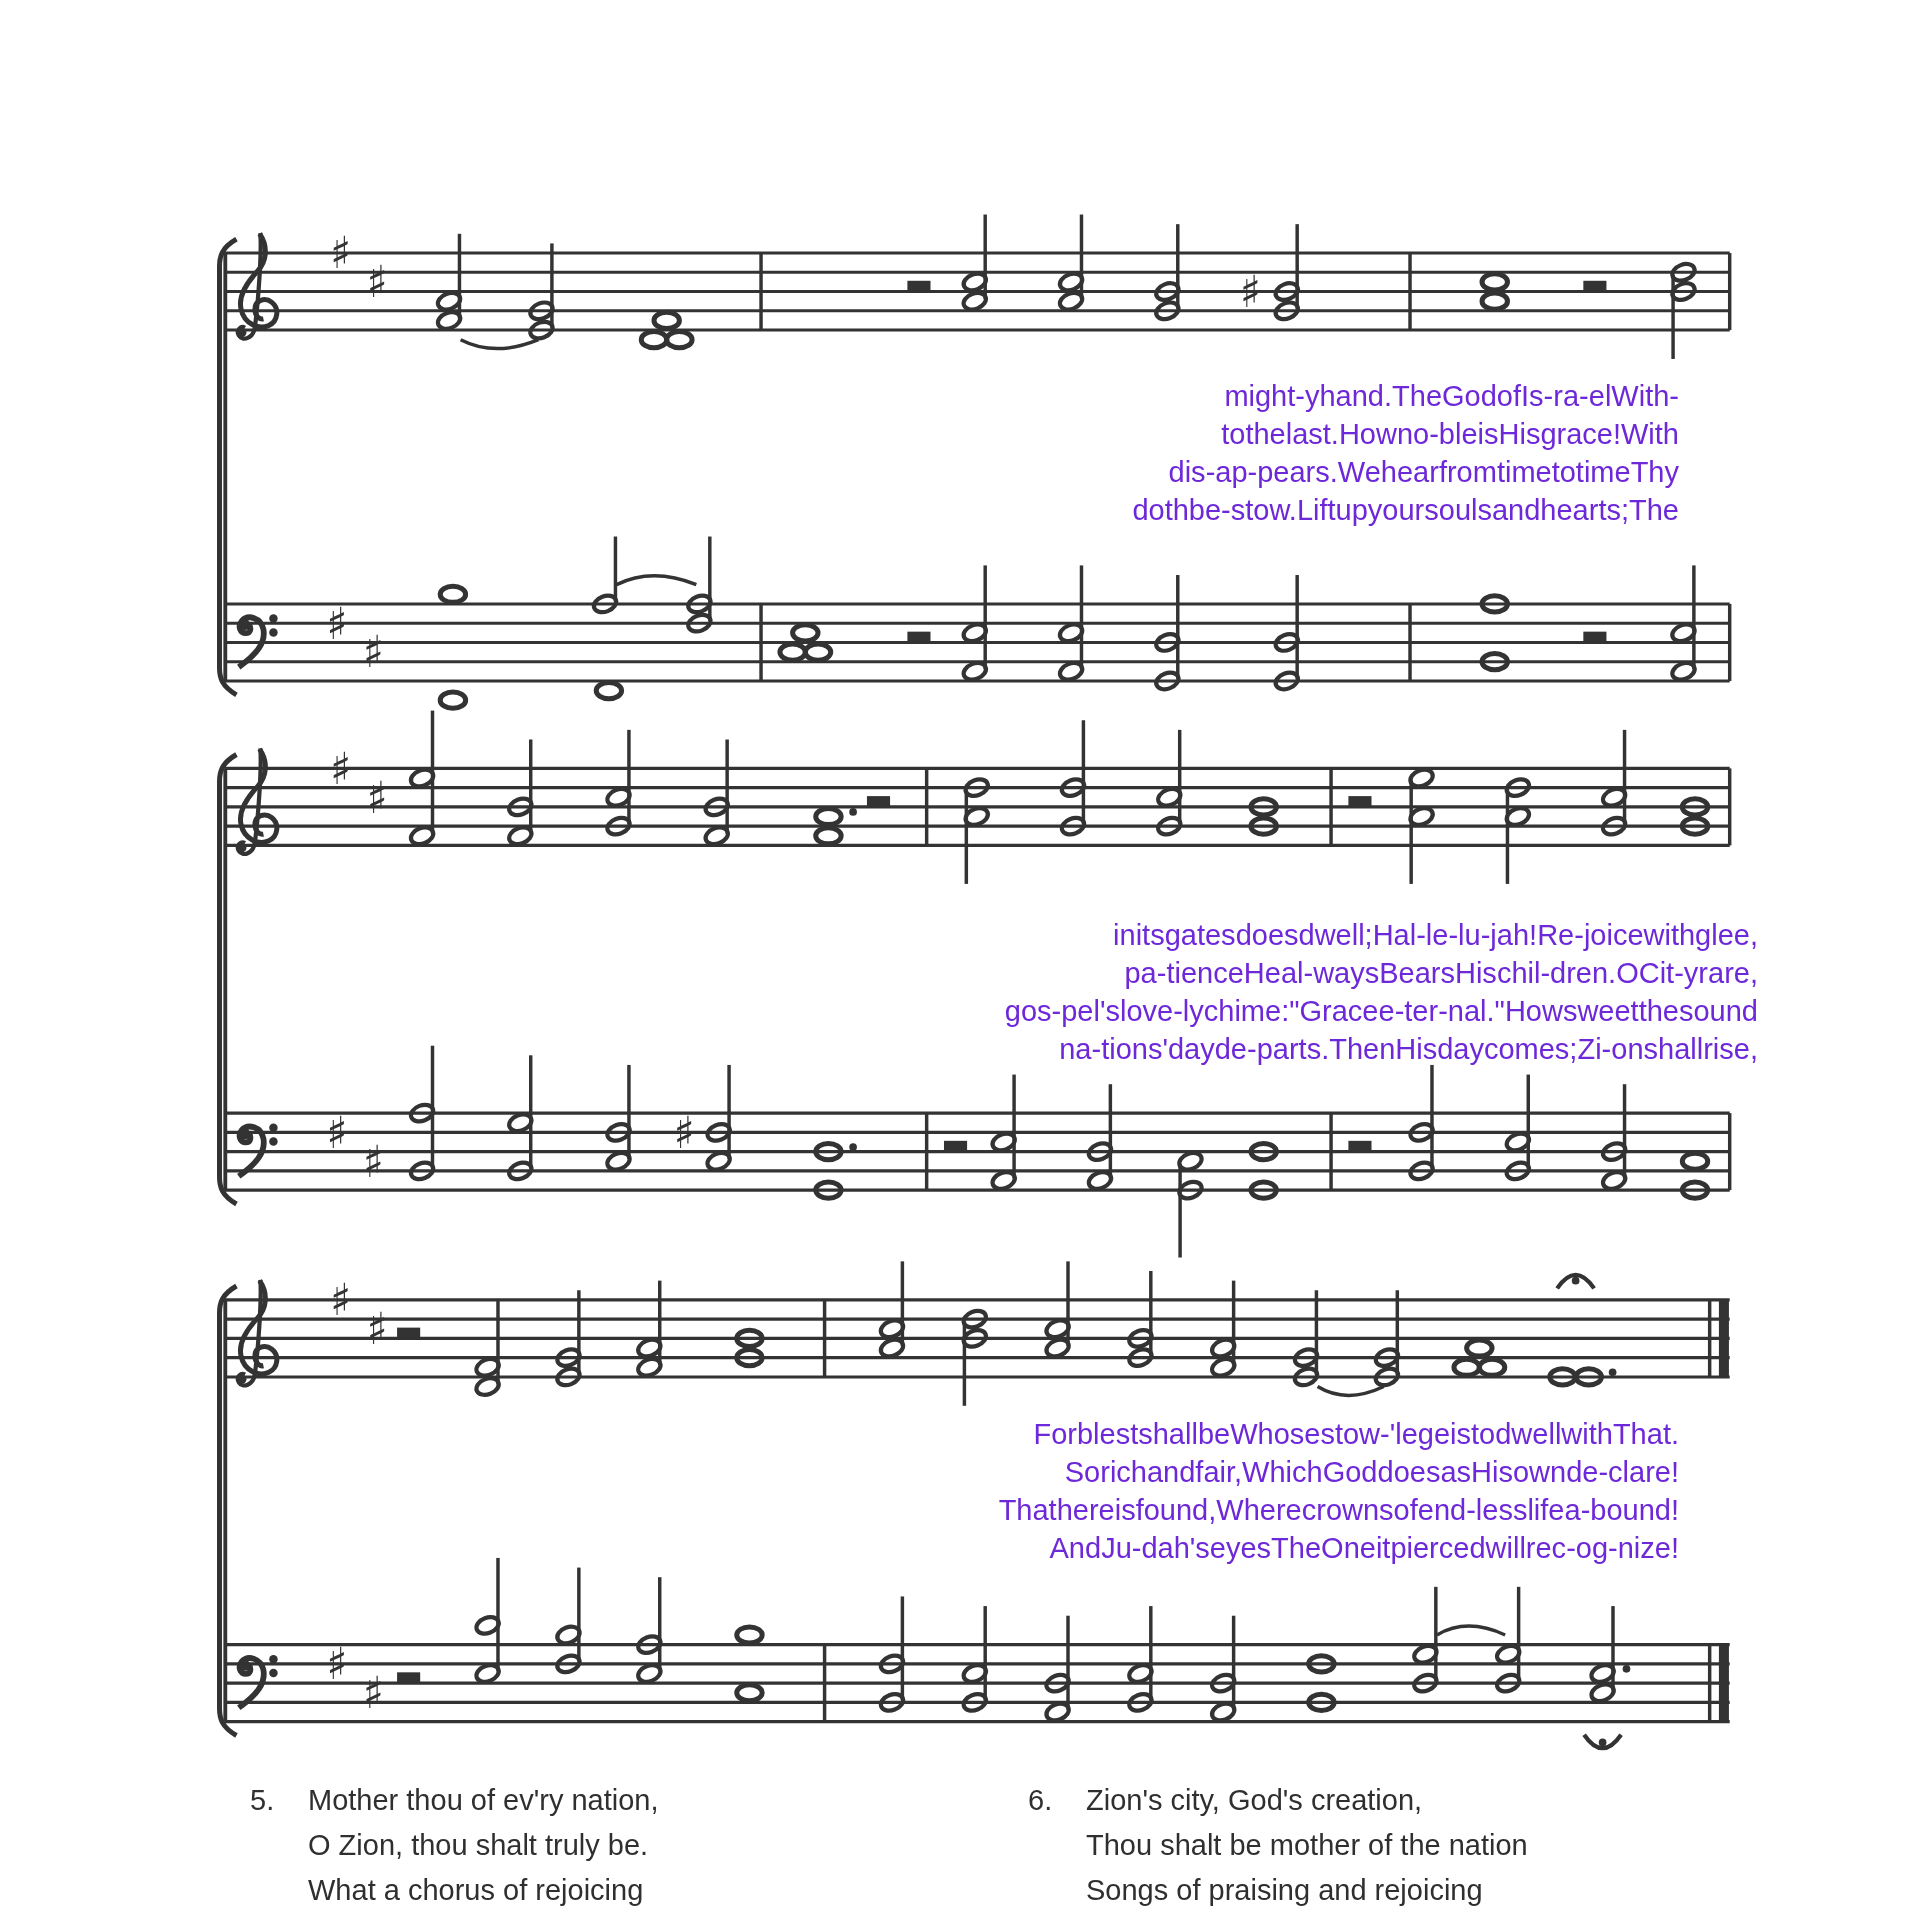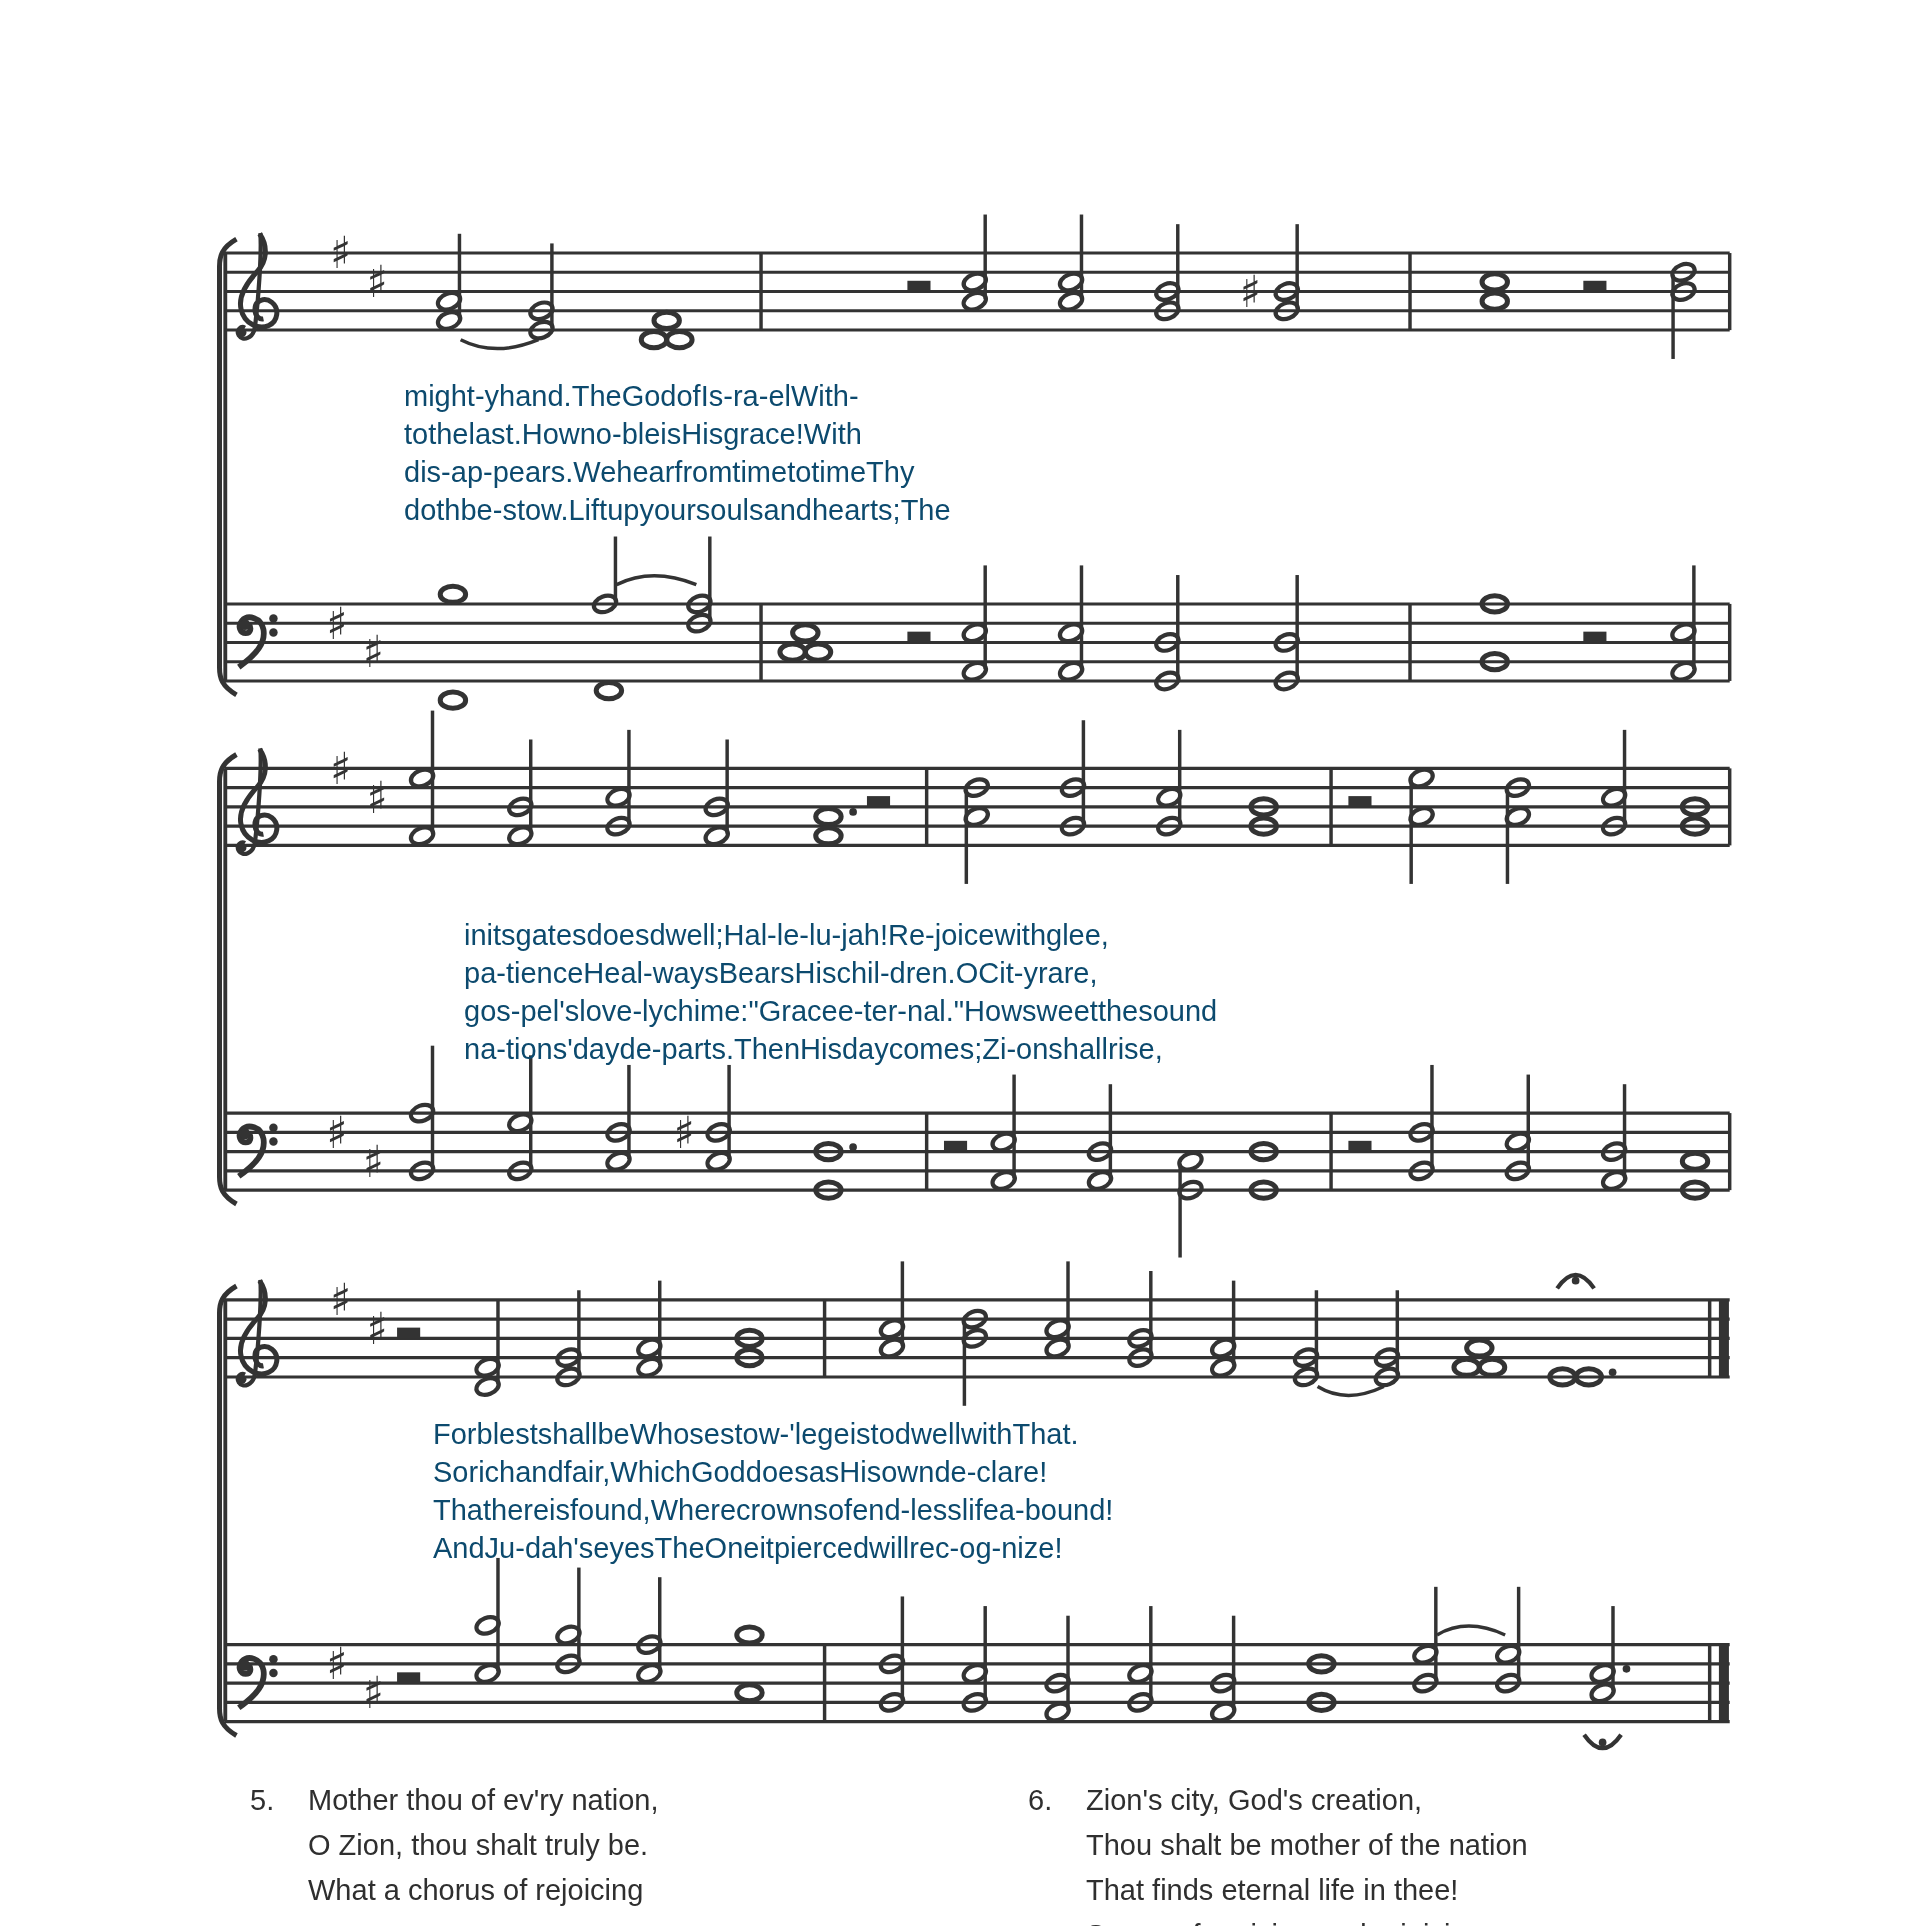--- a/index.html
+++ b/index.html
@@ -1,21 +1,21 @@
 <!DOCTYPE html>
 <html style="font-size:6.2px"><head>
 <meta charset="utf-8">
 <style>
   html,body{margin:0;padding:0;background:#ffffff;}
   .page{position:relative;width:1965px;height:2542px;background:#ffffff;overflow:hidden;
         font-family:"Liberation Sans", sans-serif;color:#2d2d2d;}
   #score{position:absolute;left:0;top:0;}
   .lyrics-block{position:absolute;}
-  .lyric-line{display:flex;justify-content:flex-start;align-items:flex-start;
-              height:38px;font-size:29px;line-height:35px;white-space:nowrap;color:#0c4a6e;}
+  .lyric-line{display:flex;justify-content:flex-end;align-items:flex-start;
+              height:38px;font-size:29px;line-height:35px;white-space:nowrap;color:#6d28d9;}
   .verse{position:absolute;font-size:29px;line-height:45px;color:#2f2f2f;}
   .verse-num{position:absolute;left:-58px;top:0;}
   .verse-line{height:45px;white-space:nowrap;}
 </style>
 </head>
 <body>
 
 <div class="page">
 
   <svg id="score" width="1965" height="2542" viewBox="0 0 5100 6600">
@@ -536,19 +536,18 @@
     <div class="verse-line">Mother thou of ev'ry nation,</div>
     <div class="verse-line">O Zion, thou shalt truly be.</div>
     <div class="verse-line">What a chorus of rejoicing</div>
 
   </div>
 
   <div class="verse" style="left:1086px;top:1778px;">
     <div class="verse-num">6.</div>
     <div class="verse-line">Zion's city, God's creation,</div>
     <div class="verse-line">Thou shalt be mother of the nation</div>
-    <div class="verse-line">That finds eternal life in thee!</div>
     <div class="verse-line">Songs of praising and rejoicing</div>
 
   </div>
 
 </div>
 
 
 </body></html>

